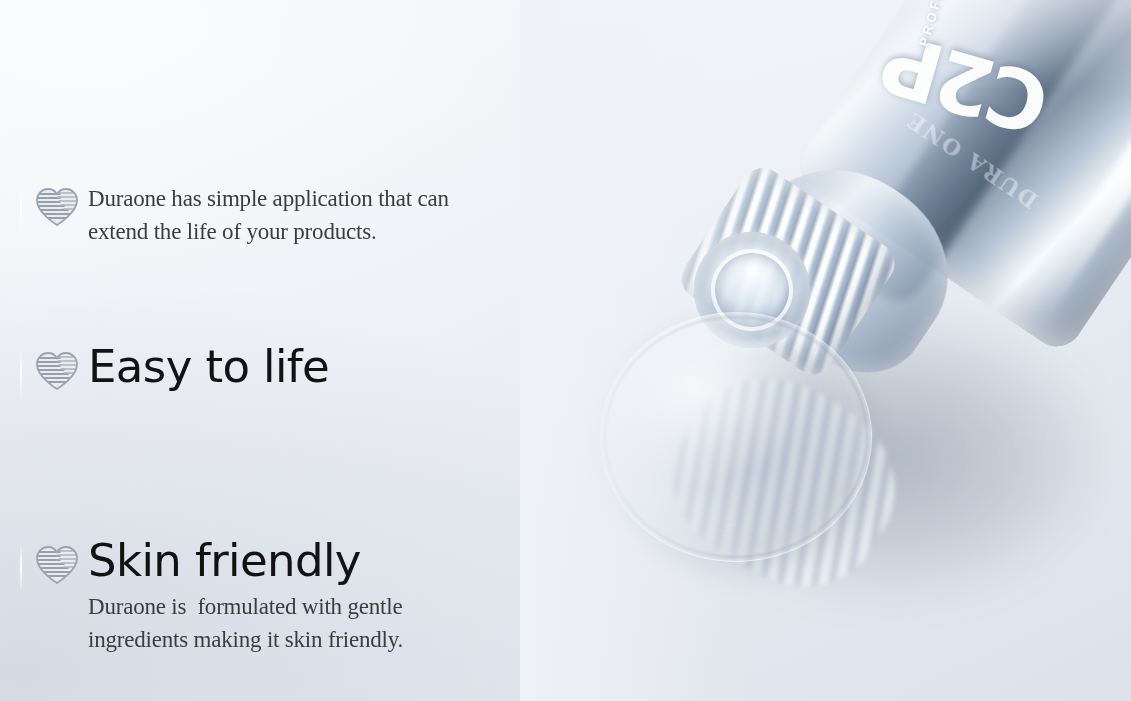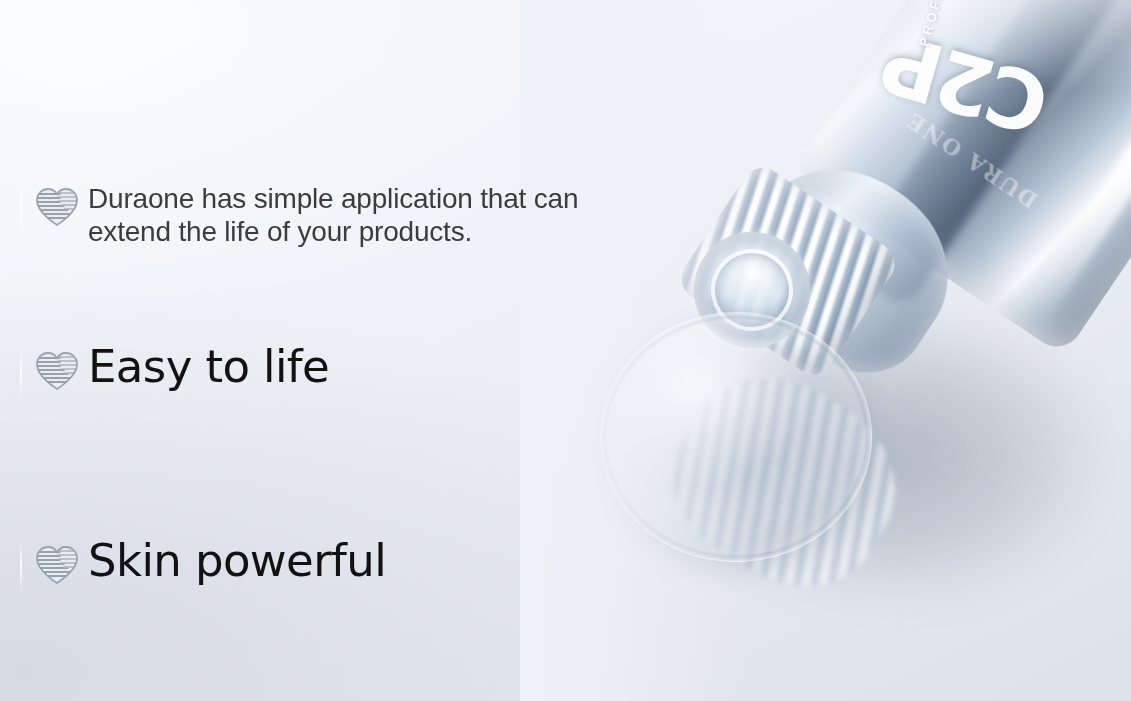--- a/index.html
+++ b/index.html
@@ -291,23 +291,23 @@
     font-weight:400;
     font-size:45px;
     line-height:50px;
     letter-spacing:-0.6px;
     color:#121212;
     white-space:nowrap;
   }
 
   .feature-body {
     margin-top:4px;
-    font-family:Liberation Sans, sans-serif;
+    font-family:Liberation Serif, serif;
     font-weight:400;
-    font-size:28px;
+    font-size:23px;
     line-height:33px;
     letter-spacing:-0.2px;
     color:#3c3c3c;
     white-space:pre-wrap;
   }
 </style>
 </head>
 <body>
 
 <div class="stage">
@@ -434,18 +434,20 @@
               <line x1="24" y1="11" x2="45" y2="11"></line>
               <line x1="25" y1="15" x2="45" y2="15"></line>
               <line x1="27" y1="19" x2="44" y2="19"></line>
               <line x1="30" y1="23" x2="42" y2="23"></line>
             </g>
           </g>
           <path d="M23 39 C23 39 3 27 3 14.5 C3 7.6 8.2 3 14 3 C18.2 3 21.4 5.3 23 8.4 C24.6 5.3 27.8 3 32 3 C37.8 3 43 7.6 43 14.5 C43 27 23 39 23 39 Z" fill="none" stroke="#9aa4b1" stroke-width="1.8" stroke-linejoin="round"></path>
         </svg>
       </div>
       <div class="feature-text">
-        <div class="feature-title">Skin powerful</div>
+        <div class="feature-title">Skin friendly</div>
+        <div class="feature-body">Duraone is  formulated with gentle
+ingredients making it skin friendly.</div>
       </div>
     </div>
 
   </div>
 </div>
 
 </body></html>

